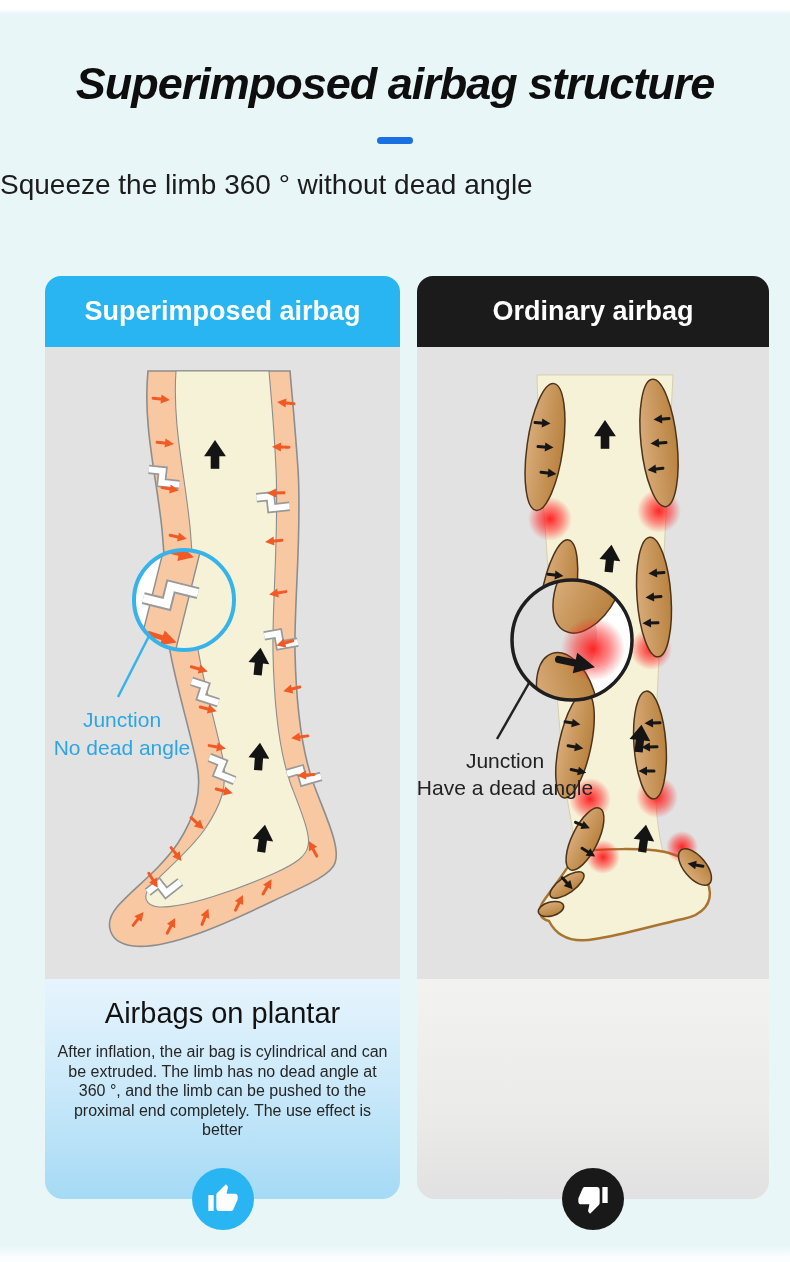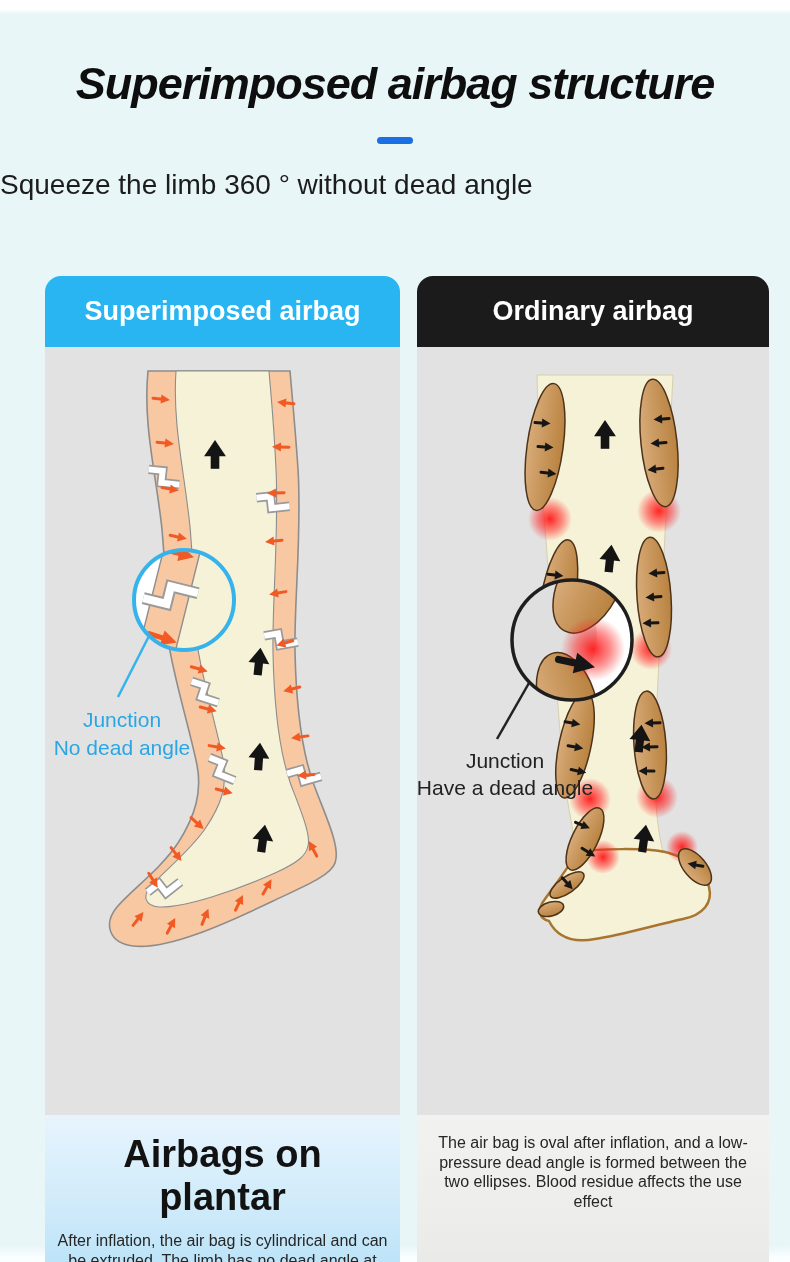--- a/index.html
+++ b/index.html
@@ -26,29 +26,29 @@
     text-align:left;font-size:28px;color:#1c1c1c;
   }
   .panel{position:absolute;top:276px;padding-left:12px;}
   .panel.left{left:33px;width:355px;}
   .panel.right{left:405px;width:352px;}
   .panel-header{
     height:71px;border-radius:16px 16px 0 0;
     display:flex;align-items:center;justify-content:center;
     color:#ffffff;font-size:27px;font-weight:bold;
   }
-  .panel-body{height:768px;background:#e2e2e2;overflow:hidden;}
+  .panel-body{height:632px;background:#e2e2e2;overflow:hidden;}
   .panel-body svg{display:block;}
   .verdict{
     position:relative;height:220px;border-radius:0 0 18px 18px;
     text-align:center;box-sizing:border-box;padding:18px 10px 0 10px;
   }
   .verdict.blue{background:linear-gradient(180deg,#e7f4fd 0%,#cdeafa 45%,#a5daf5 100%);}
   .verdict.gray{background:linear-gradient(180deg,#f2f2f1 0%,#ebebea 60%,#e2e1e1 100%);}
-  .verdict-title{font-size:38px;font-weight:bold;color:#121212;margin:0 0 12px 0;}
+  .verdict-title{font-size:29px;font-weight:normal;color:#121212;margin:0 0 12px 0;}
   .verdict-body{font-size:16px;line-height:1.22;color:#262626;margin:0 auto;max-width:335px;}
   .result-badge{
     position:absolute;left:50%;bottom:-31px;transform:translateX(-50%);
     width:62px;height:62px;border-radius:50%;
     display:flex;align-items:center;justify-content:center;
   }
   svg text{font-family:"Liberation Sans", sans-serif;}
 </style>
 </head>
 <body>
@@ -273,21 +273,20 @@
           </g>
           <circle cx="155" cy="293" r="60" fill="none" stroke="#1e1e1e" stroke-width="3.5"></circle>
           <path d="M112,336 L80,392" stroke="#222222" stroke-width="2.5" fill="none"></path>
         </g>
 
         <text x="88" y="421" text-anchor="middle" font-size="21" fill="#222222">Junction</text>
         <text x="88" y="448" text-anchor="middle" font-size="21" fill="#222222">Have a dead angle</text>
       </svg>
     </div>
     <div class="verdict gray">
-      <div class="verdict-body">The air bag is oval after inflation, and a low-pressure dead angle is formed between the two ellipses. Blood residue affects the use effect</div>
       <div class="result-badge" style="background:#191919;">
         <svg width="32" height="32" viewBox="0 0 24 24">
           <g transform="rotate(180 12 12)">
             <path fill="#ffffff" d="M1 21h4V9H1v12zM23 10c0-1.1-.9-2-2-2h-6.31l.95-4.57.03-.32c0-.41-.17-.79-.44-1.06L14.17 1 7.59 7.59C7.22 7.95 7 8.45 7 9v10c0 1.1.9 2 2 2h9c.83 0 1.54-.5 1.84-1.22l3.02-7.05c.09-.23.14-.47.14-.73v-2z"></path>
           </g>
         </svg>
       </div>
     </div>
   </div>
 

